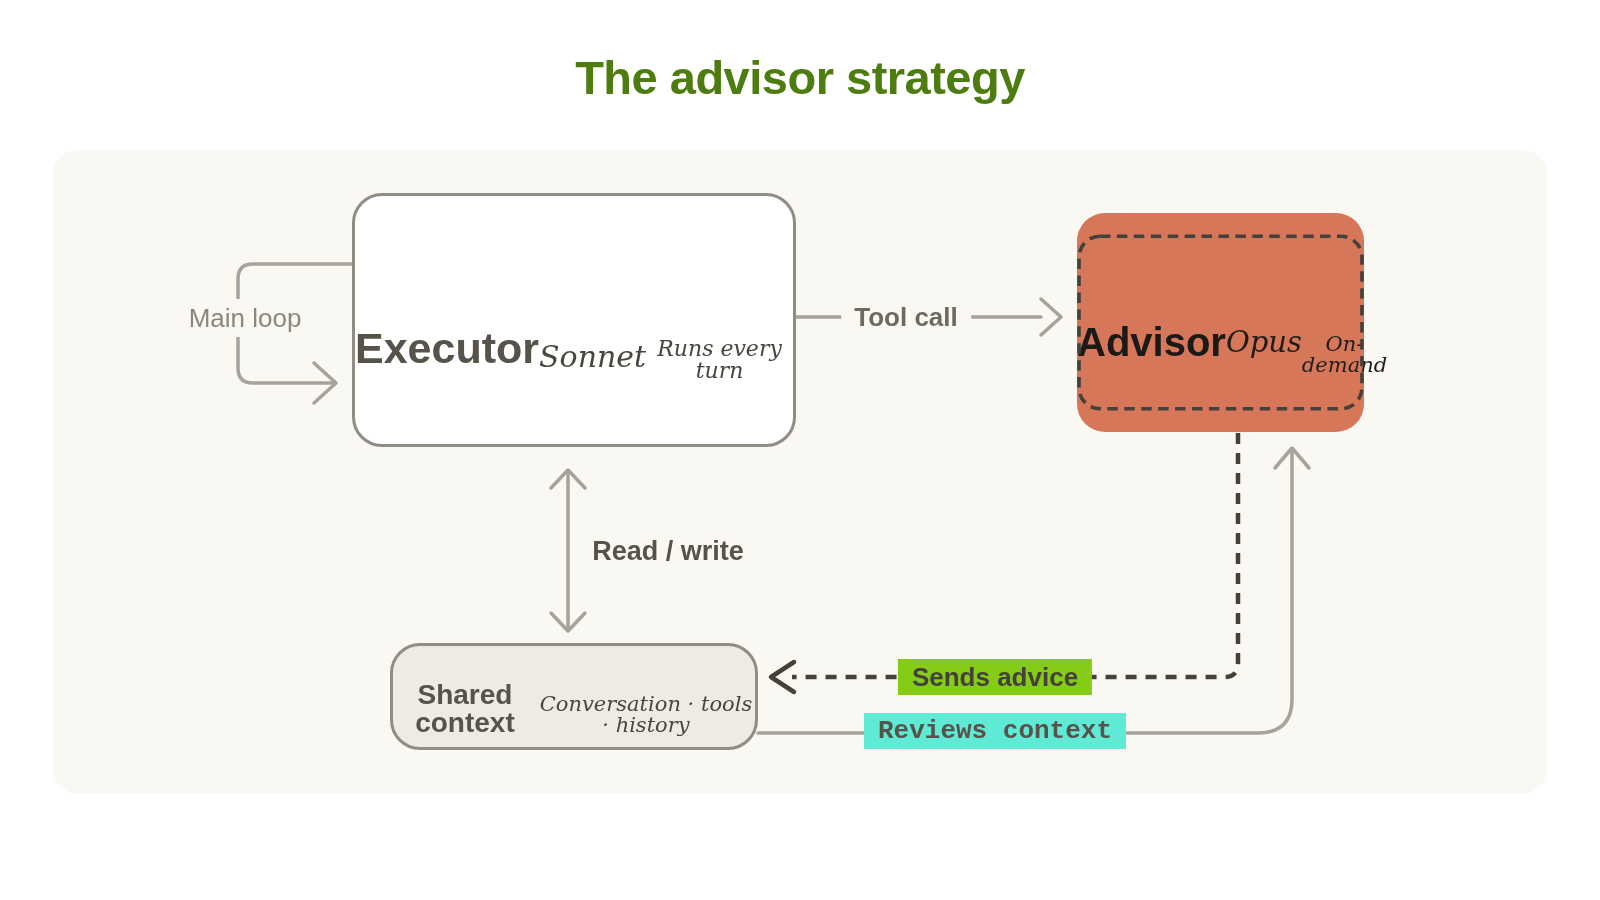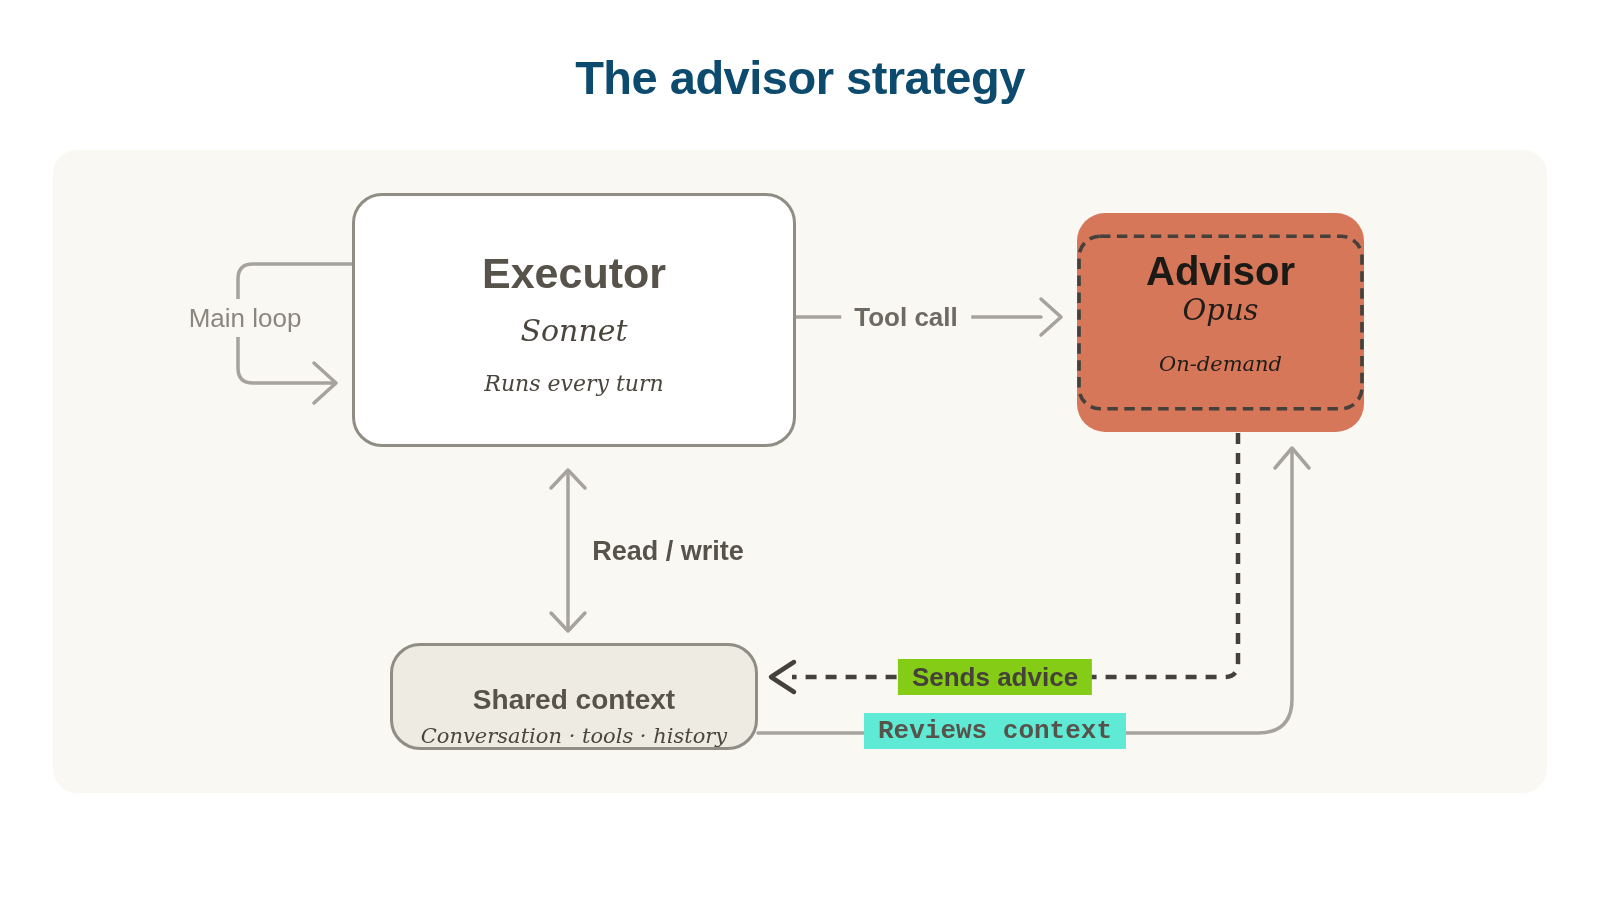--- a/index.html
+++ b/index.html
@@ -12,39 +12,39 @@
     overflow: hidden;
     font-family: "Liberation Sans", sans-serif;
   }
   .title {
     position: absolute;
     top: 50px; left: 0; width: 100%;
     text-align: center;
     font-size: 47px;
     font-weight: 600;
     letter-spacing: -0.5px;
-    color: #0c4a6e;
+    color: #4d7c0f;
   }
   .panel {
     position: absolute;
     left: 53px; top: 150px;
     width: 1494px; height: 643px;
     background: #faf8f3;
     border-radius: 24px;
   }
   svg.lines {
     position: absolute;
     left: 0; top: 0;
     width: 1600px; height: 900px;
     pointer-events: none;
   }
   .node {
     position: absolute;
     display: flex;
-    flex-direction: column;
+    flex-direction: row;
     align-items: center;
     text-align: center;
   }
   .executor-box {
     left: 352px; top: 193px;
     width: 444px; height: 254px;
     background: #ffffff;
     border: 3.5px solid #908d85;
     border-radius: 30px;
     padding-top: 56px;

